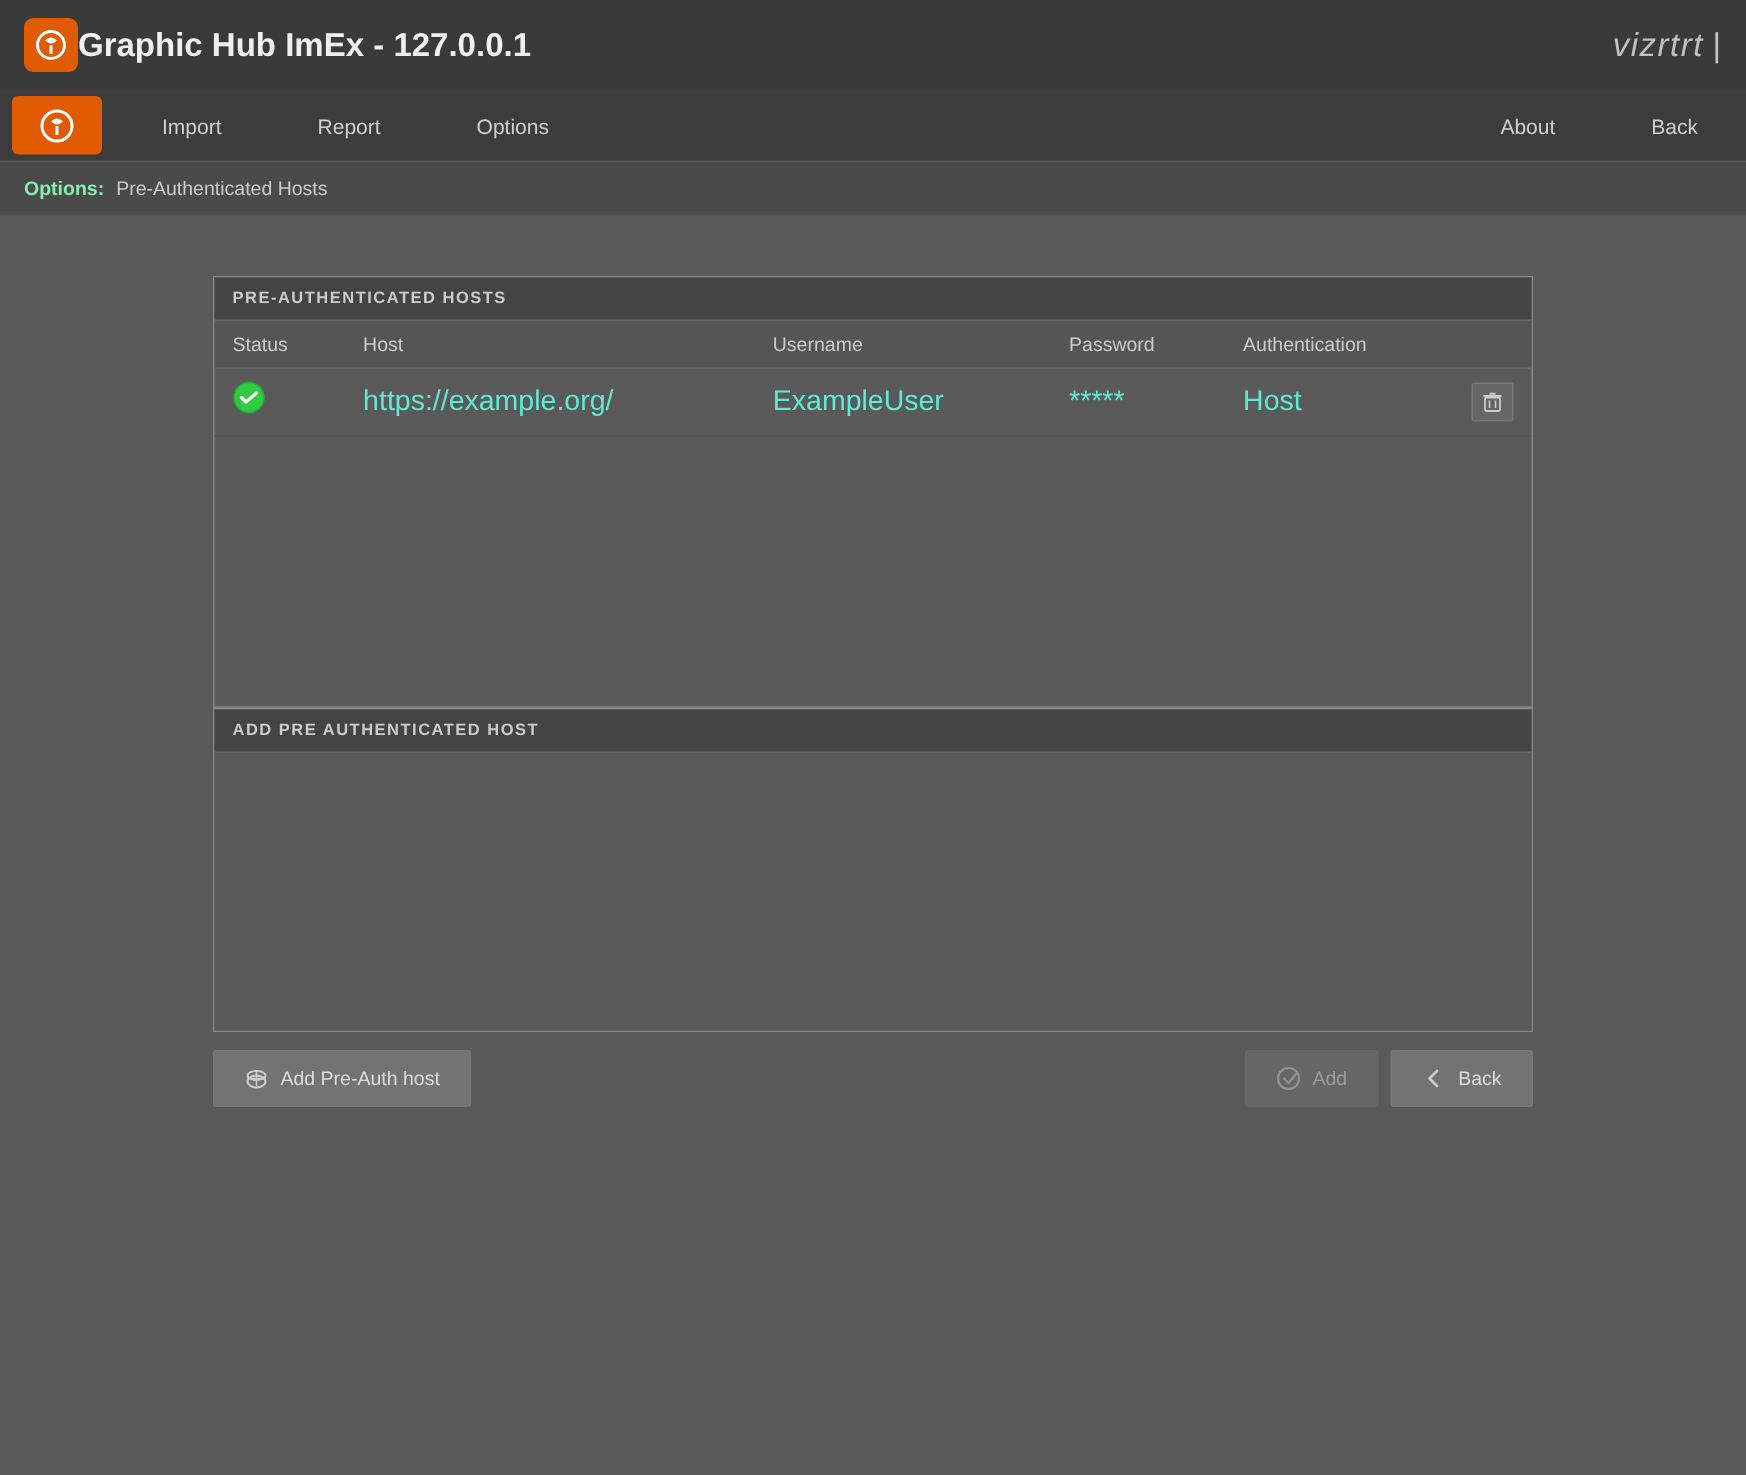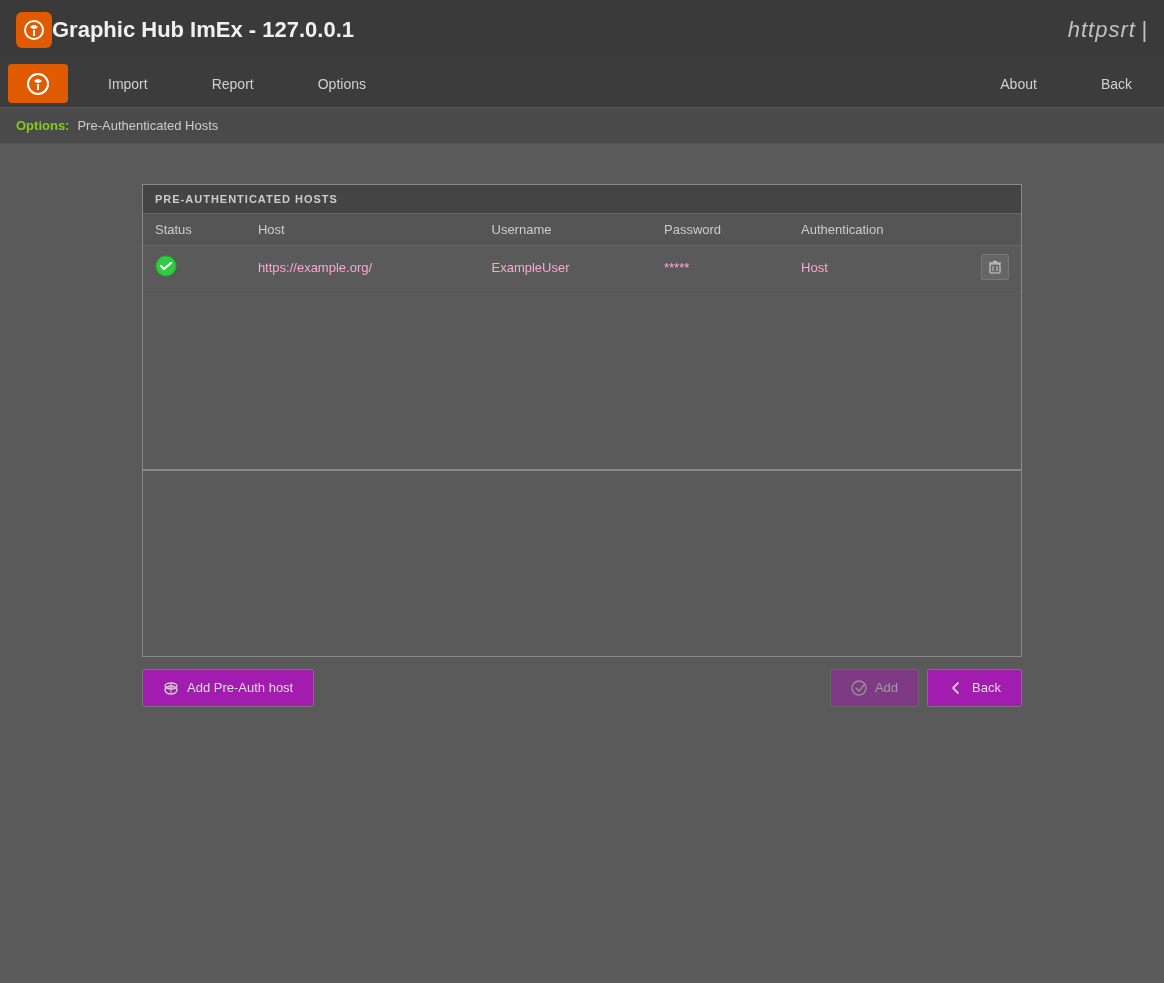--- a/index.html
+++ b/index.html
@@ -86,21 +86,21 @@
       display: flex;
       align-items: center;
       padding: 0 16px;
       font-size: 13px;
       color: #ccc;
       border-bottom: 1px solid #555;
     }
     #breadcrumb-label {
       font-weight: bold;
       margin-right: 8px;
-      color: #84cc16;
+      color: #86efac;
     }
 
     
     #main-content {
       padding: 40px 0 0 0;
       display: flex;
       flex-direction: column;
       align-items: center;
     }
 
@@ -132,22 +132,22 @@
       background: #555;
       padding: 8px 12px;
       font-size: 13px;
       font-weight: normal;
       color: #ccc;
       text-align: left;
       border-bottom: 1px solid #666;
     }
     #hosts-table td {
       padding: 8px 12px;
-      font-size: 13px;
-      color: #f9a8d4;
+      font-size: 19px;
+      color: #5eead4;
       border-bottom: 1px solid #555;
       vertical-align: middle;
     }
     #hosts-table tr:last-child td {
       border-bottom: none;
     }
     .status-ok {
       display: inline-flex;
       align-items: center;
       justify-content: center;
@@ -197,21 +197,21 @@
     
     #button-row {
       display: flex;
       align-items: center;
       width: 880px;
       margin-top: 0;
       padding: 12px 0;
       gap: 0;
     }
     .action-btn {
-      background: #a21caf;
+      background: #737373;
       border: 1px solid #777;
       color: #ddd;
       font-size: 13px;
       padding: 10px 20px;
       cursor: pointer;
       display: flex;
       align-items: center;
       gap: 8px;
       border-radius: 2px;
       transition: background 0.15s;
@@ -236,21 +236,21 @@
     <div id="app-icon">
       <svg width="22" height="22" viewBox="0 0 22 22">
         <circle cx="11" cy="11" r="9" fill="none" stroke="white" stroke-width="2"></circle>
         <path d="M7 8 Q11 4 15 8 Q11 12 7 8Z" fill="white"></path>
         <path d="M11 11 L11 17" stroke="white" stroke-width="2"></path>
       </svg>
     </div>
     <span id="title-text">Graphic Hub ImEx - 127.0.0.1</span>
   </div>
   <div id="vizrt-logo">
-    <span>https</span>rt |
+    <span>vizrt</span>rt |
   </div>
 </div>
 
 <div id="menu-bar">
   <div id="menu-logo-area">
     <svg width="24" height="24" viewBox="0 0 24 24">
       <circle cx="12" cy="12" r="10" fill="none" stroke="white" stroke-width="2"></circle>
       <path d="M8 9 Q12 5 16 9 Q12 13 8 9Z" fill="white"></path>
       <path d="M12 12 L12 18" stroke="white" stroke-width="2"></path>
     </svg>
@@ -322,20 +322,21 @@
           </tr>
 
           <tr style="height:180px">
               <td colspan="6"></td>
             </tr>
         </tbody>
       </table>
     </div>
 
     <div id="add-section">
+      <div id="add-header">ADD PRE AUTHENTICATED HOST</div>
       <div id="add-body"></div>
     </div>
   </div>
 
   <div id="button-row">
     <button class="action-btn" id="add-preauth-btn">
       <svg width="16" height="16" viewBox="0 0 16 16">
         <ellipse cx="8" cy="10" rx="6" ry="4" fill="none" stroke="#ccc" stroke-width="1.4"></ellipse>
         <ellipse cx="8" cy="6" rx="6" ry="3" fill="none" stroke="#ccc" stroke-width="1.4"></ellipse>
         <line x1="8" y1="3" x2="8" y2="13" stroke="#ccc" stroke-width="1"></line>

